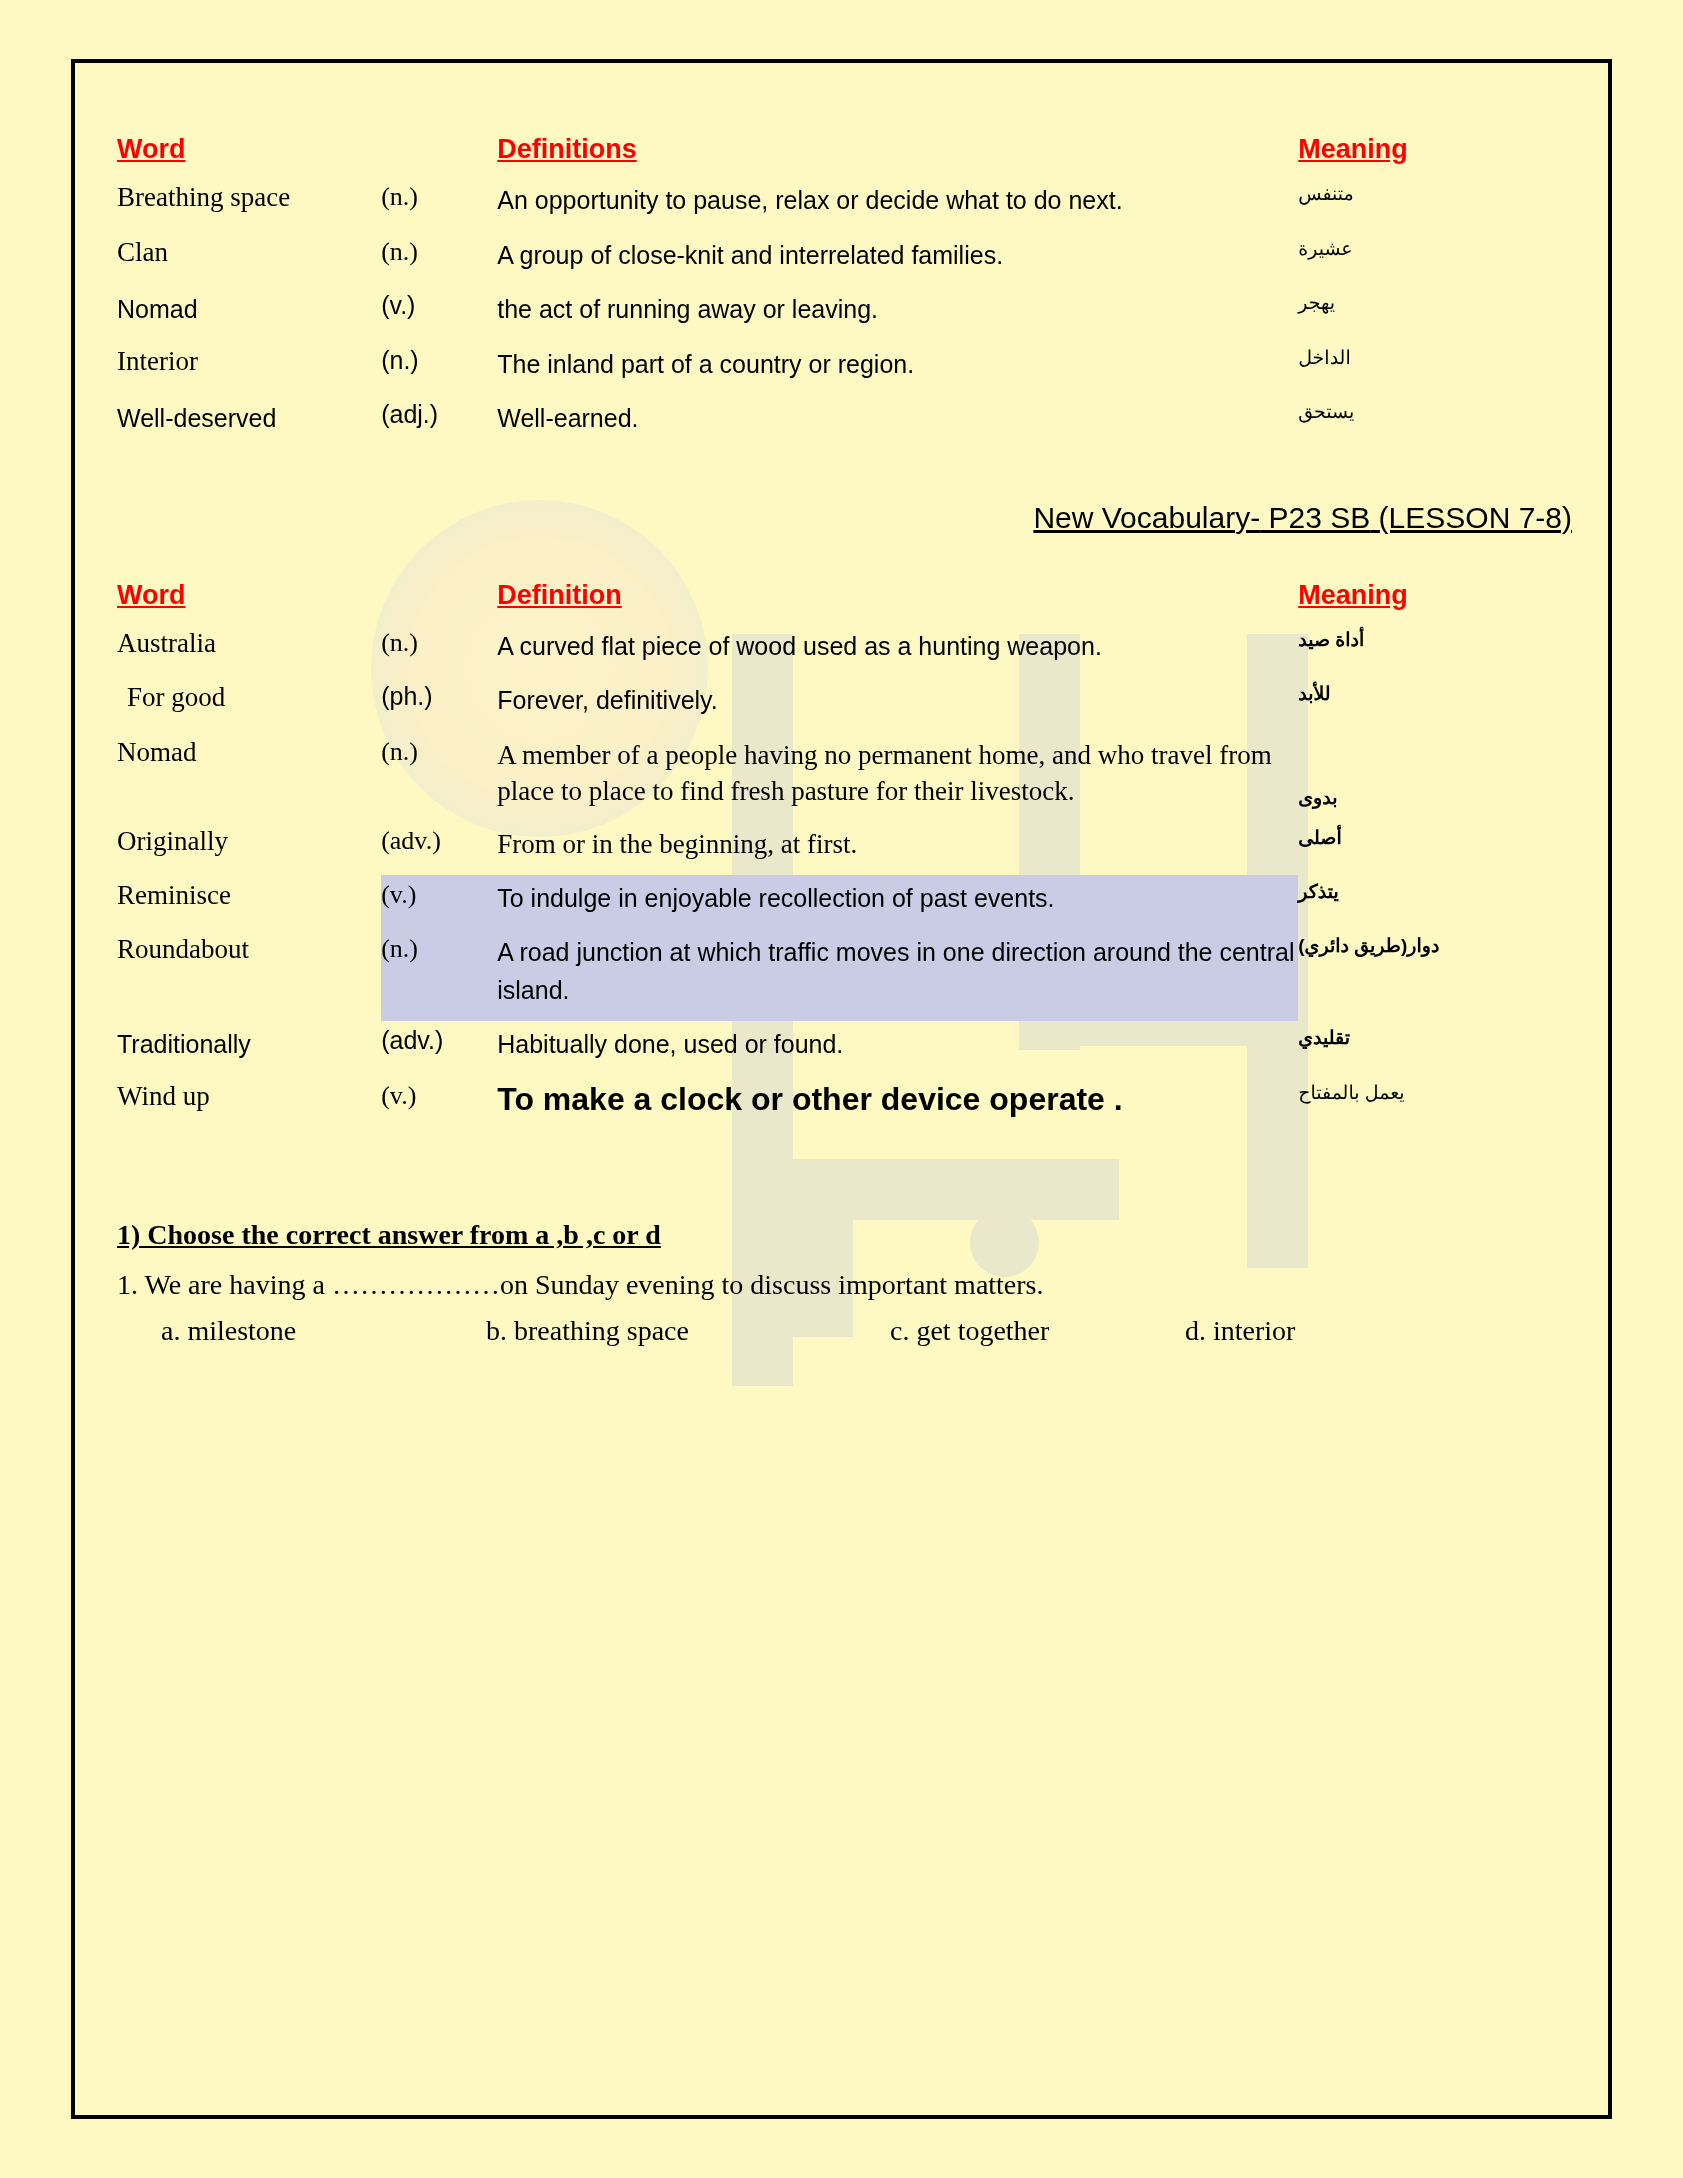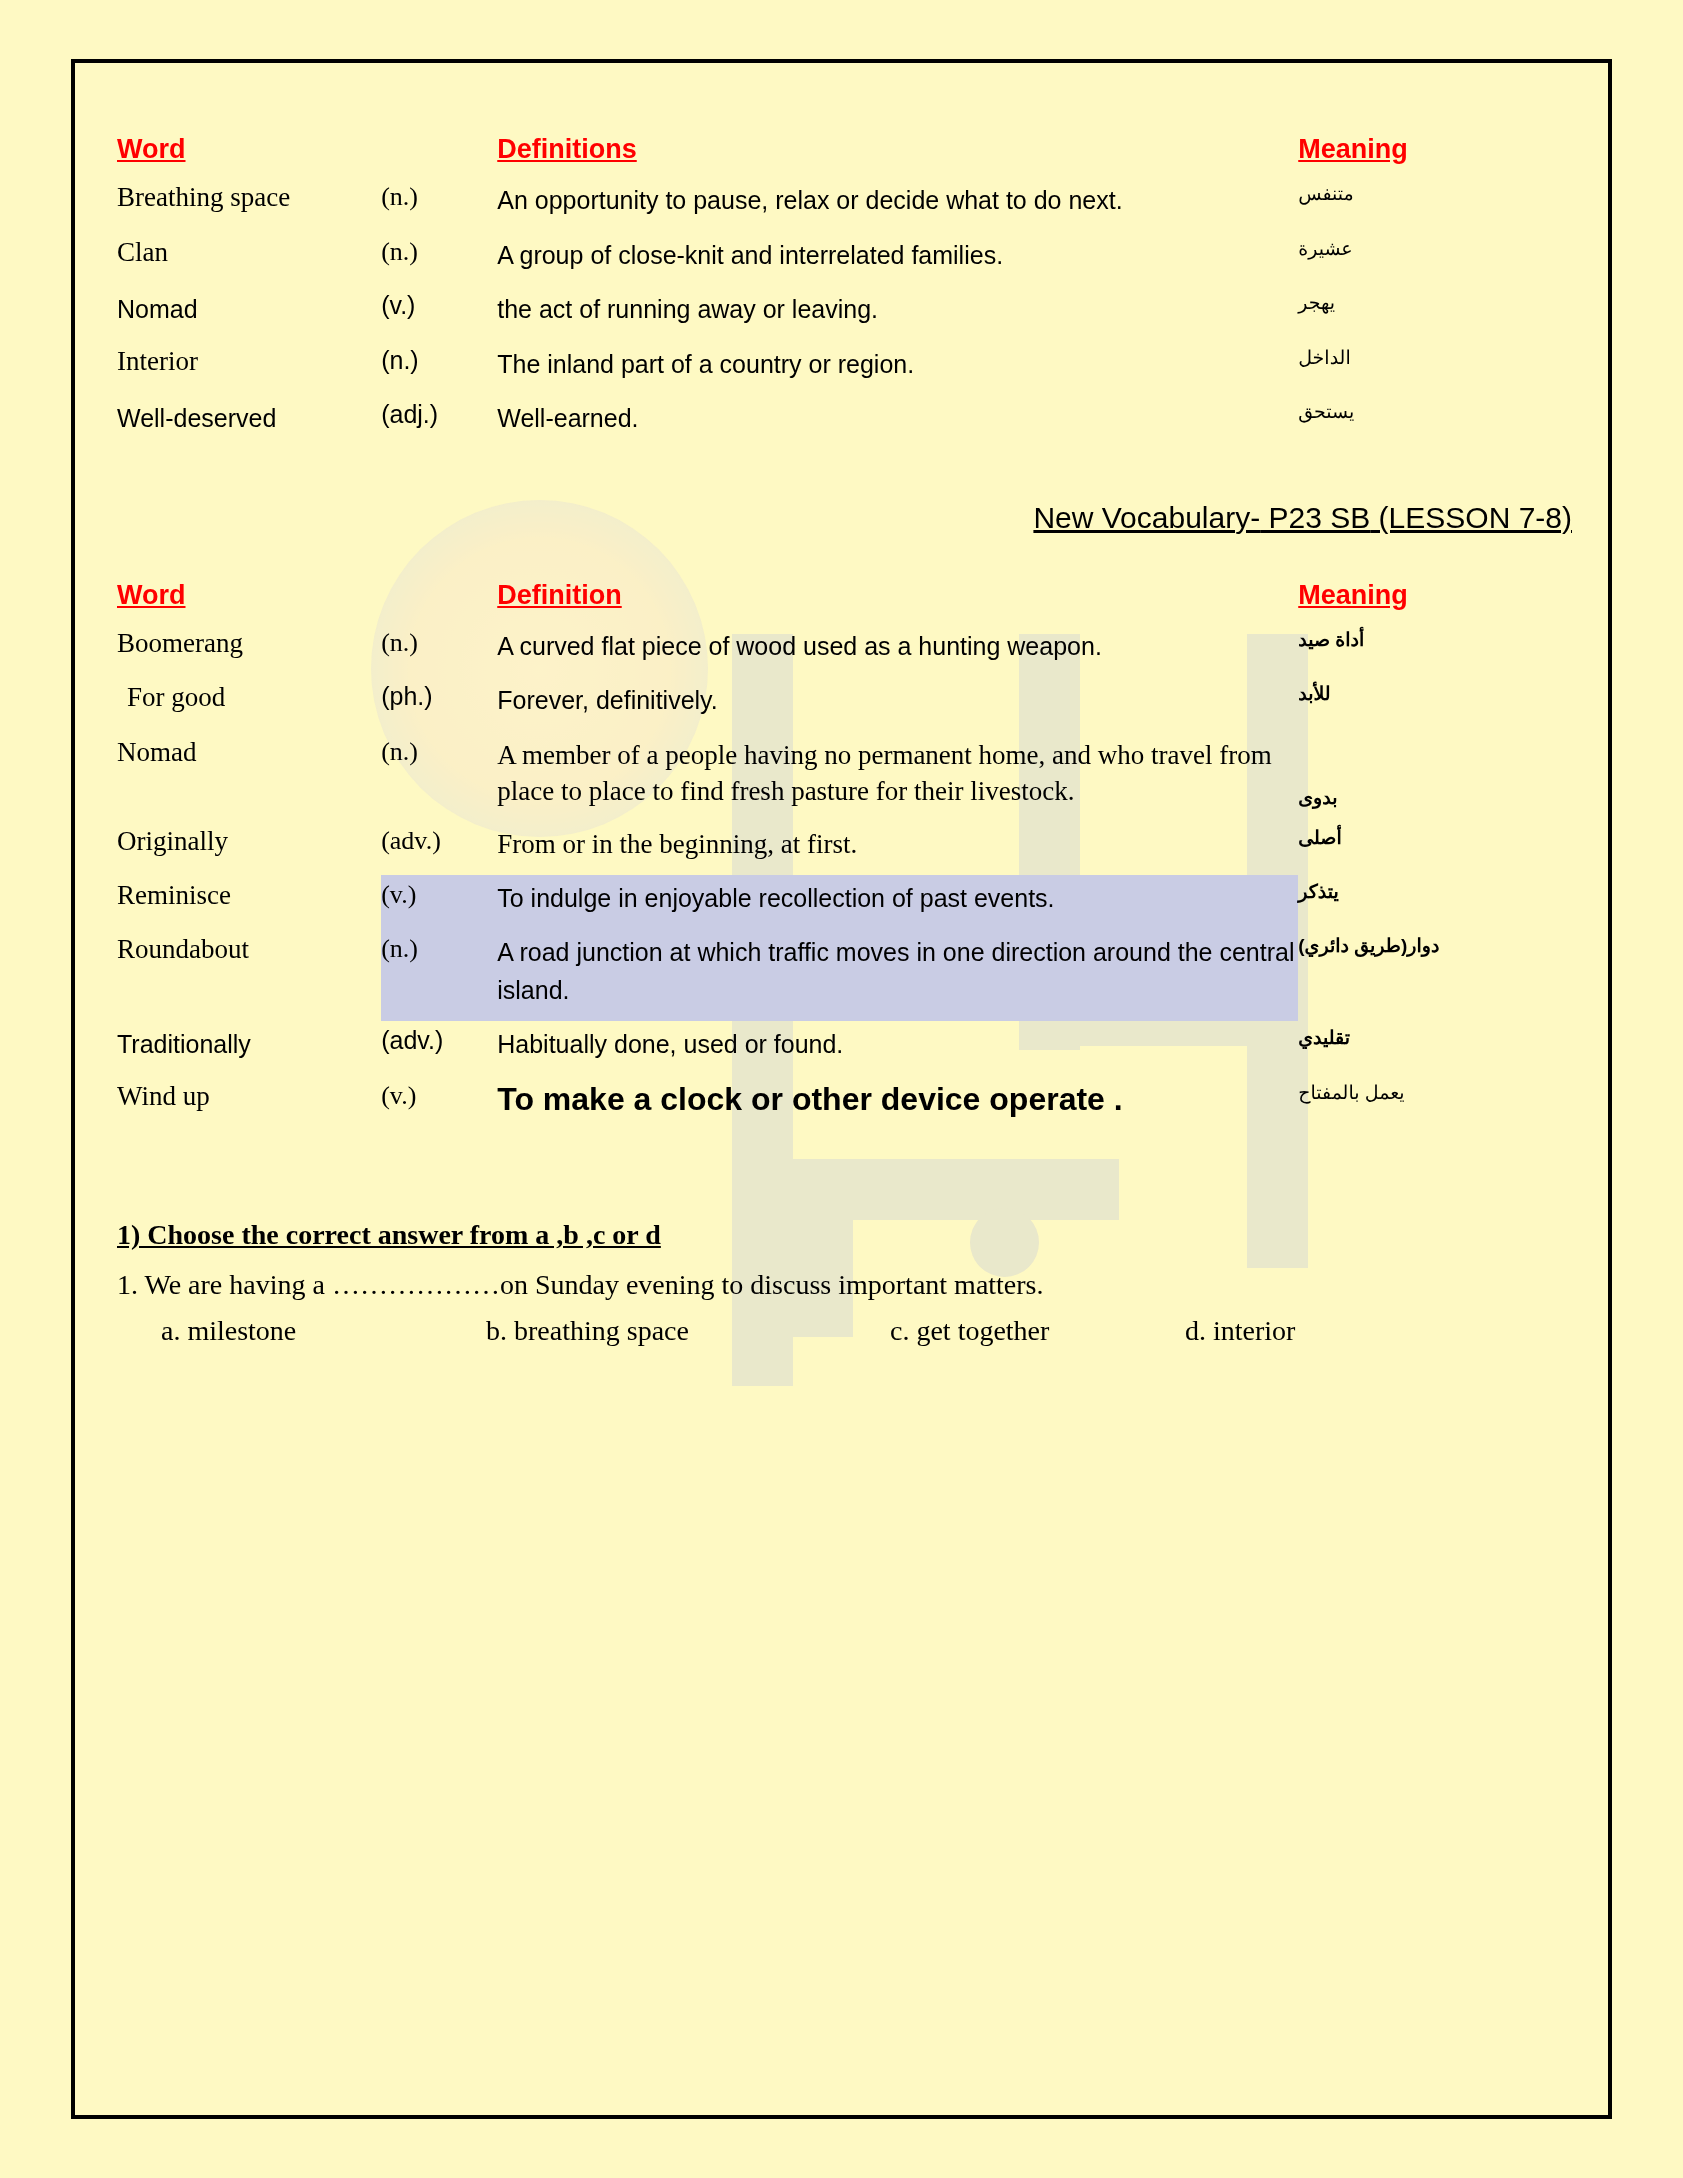--- a/index.html
+++ b/index.html
@@ -240,21 +240,21 @@
       </colgroup>
       <thead>
         <tr>
           <th class="hdr left" colspan="2">Word</th>
           <th class="hdr">Definition</th>
           <th class="hdr">Meaning</th>
         </tr>
       </thead>
       <tbody>
         <tr>
-          <td class="w-serif">Boomerang</td>
+          <td class="w-serif">Australia</td>
           <td class="pos">(n.)</td>
           <td class="def-sans">A curved flat piece of wood used as a hunting weapon.</td>
           <td class="mean mean-cell bold">أداة صيد</td>
         </tr>
         <tr>
           <td class="w-serif" style="padding-left:10px;">For good</td>
           <td class="pos sans">(ph.)</td>
           <td class="def-sans">Forever, definitively.</td>
           <td class="mean mean-cell bold">للأبد</td>
         </tr>

